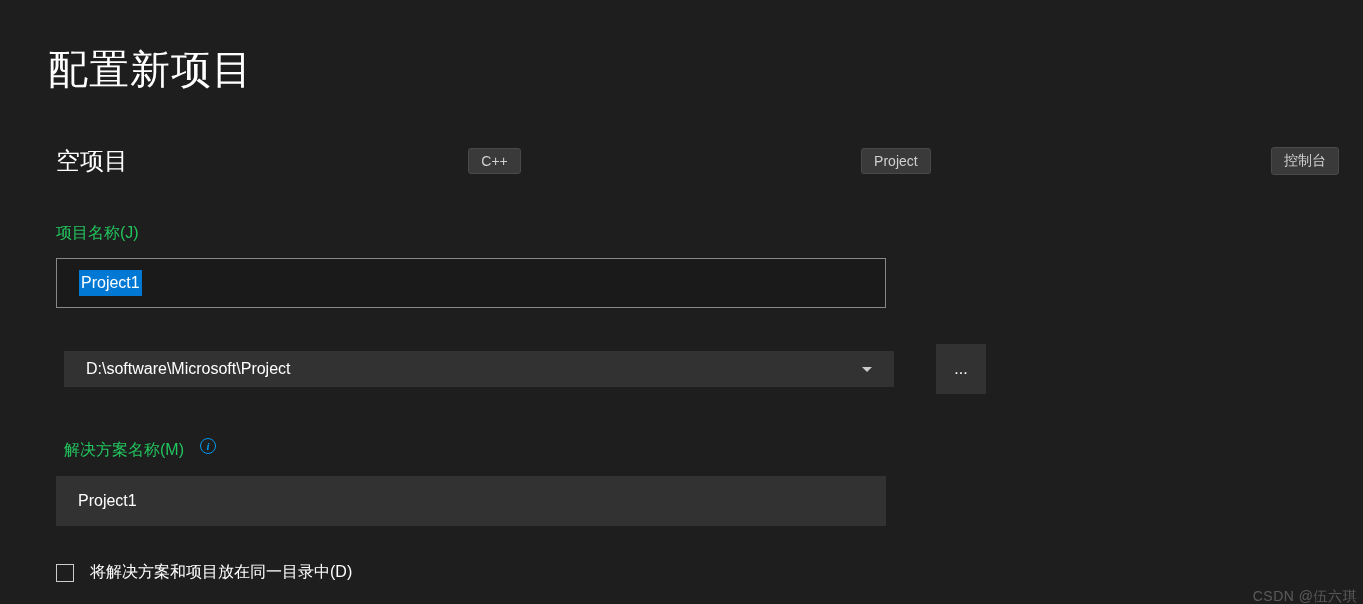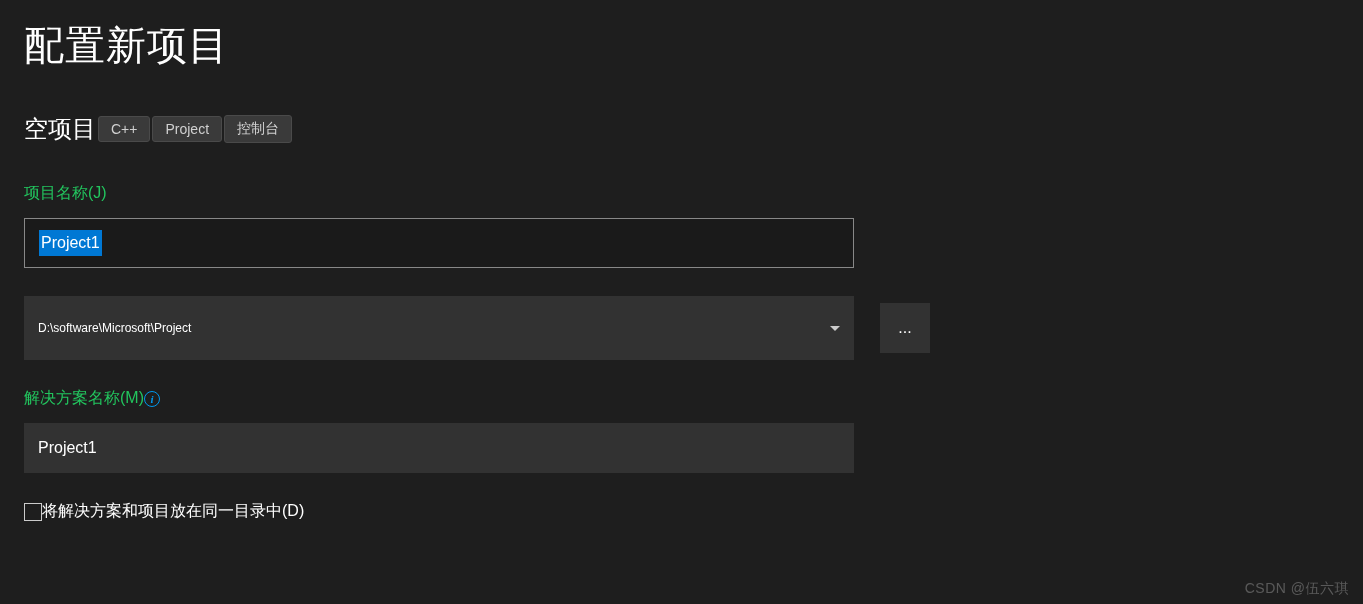--- a/index.html
+++ b/index.html
@@ -1,17 +1,17 @@
 <!DOCTYPE html>
 <html><head>
   <meta charset="utf-8">
   <style>
     * {
       box-sizing: border-box;
-      margin: 0;
+      margin: 8px;
       padding: 0;
     }
     body {
       background-color: #1e1e1e;
       color: #ffffff;
       font-family: "Microsoft YaHei", "Segoe UI", sans-serif;
       width: 1363px;
       height: 604px;
       padding: 18px 24px;
       position: relative;
@@ -21,20 +21,21 @@
       font-size: 40px;
       font-weight: 500;
       margin-bottom: 40px;
       letter-spacing: 1px;
     }
     .template-row {
       display: flex;
       align-items: center;
       gap: 2px;
       margin-bottom: 38px;
+      justify-content: space-between;
     }
     .template-name {
       font-size: 24px;
       font-weight: 400;
     }
     .tag {
       background-color: #3a3a3a;
       border: 1px solid #4a4a4a;
       border-radius: 3px;
       padding: 4px 12px;
@@ -85,29 +86,29 @@
       align-items: center;
       padding: 0 14px;
     }
     .location-row {
       display: flex;
       align-items: center;
       gap: 26px;
     }
     .combo-box {
       width: 830px;
-      height: 64px;
+      height: 36px;
       background-color: #323232;
       border: none;
       display: flex;
       align-items: center;
       justify-content: space-between;
       padding: 0 14px;
       color: #ffffff;
-      font-size: 12px;
+      font-size: 16px;
       cursor: pointer;
     }
     .dropdown-arrow {
       width: 0;
       height: 0;
       border-left: 5px solid transparent;
       border-right: 5px solid transparent;
       border-top: 5px solid #cccccc;
     }
     .browse-button {

